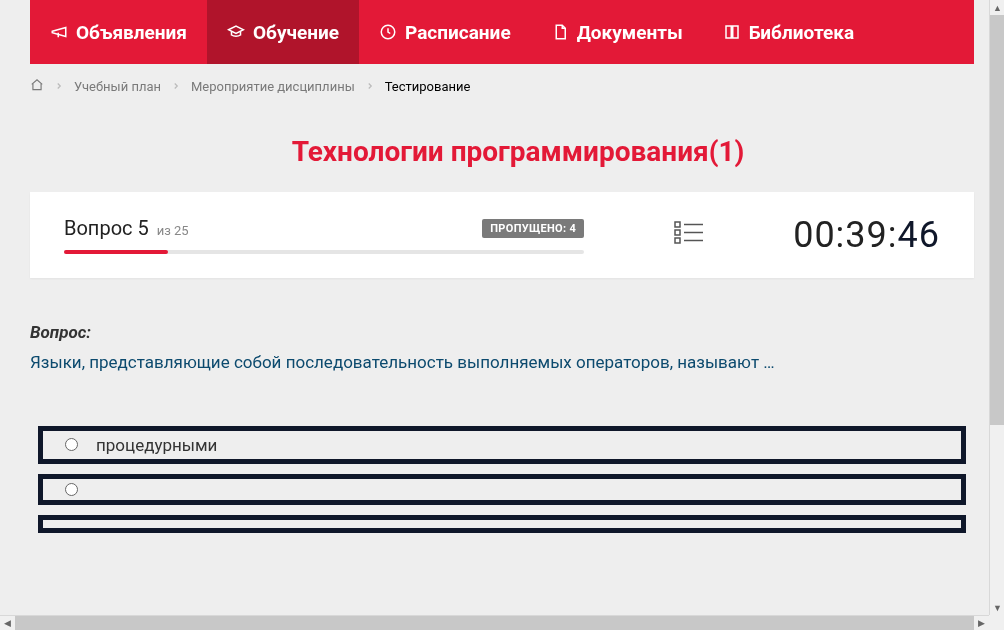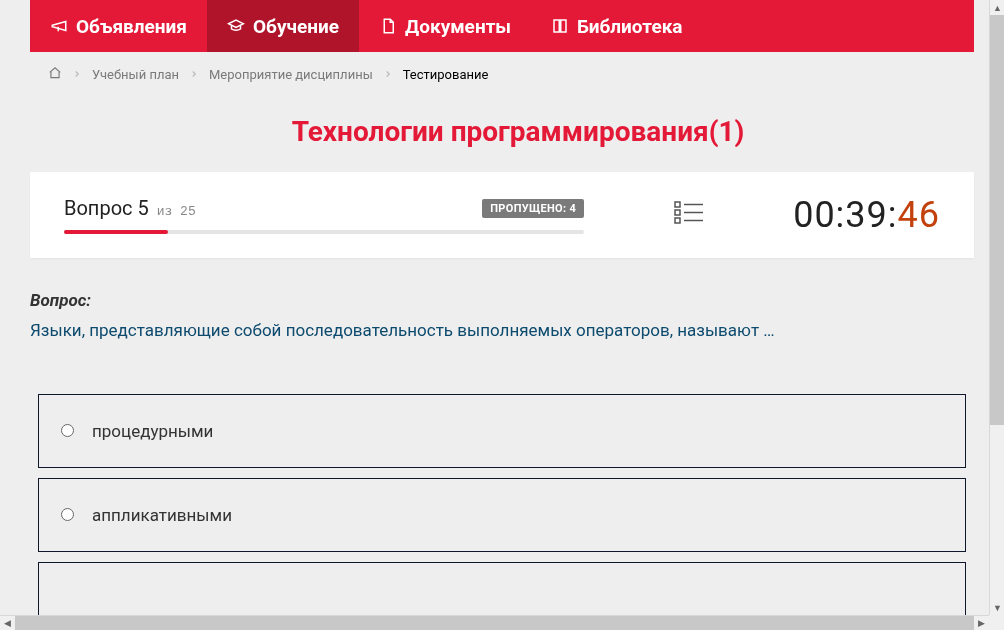--- a/index.html
+++ b/index.html
@@ -14,21 +14,21 @@
   .page-content {
     width: 100%;
     height: 615px;
     overflow-y: auto;
     overflow-x: hidden;
   }
   .top-nav {
     display: flex;
     background: #e31937;
     margin: 0 30px;
-    height: 52px;
+    height: 64px;
   }
   .top-nav-item {
     display: flex;
     align-items: center;
     padding: 0 20px;
     color: #fff;
     font-size: 19px;
     font-weight: 700;
     cursor: pointer;
     gap: 8px;
@@ -42,36 +42,36 @@
     height: 18px;
     display: inline-flex;
     align-items: center;
     justify-content: center;
   }
   .nav-icon svg { width: 18px; height: 18px; }
 
   .breadcrumb {
     display: flex;
     align-items: center;
-    padding: 14px 48px;
+    padding: 14px 30px;
     gap: 10px;
     font-size: 13px;
     color: #7a7a7a;
   }
   .breadcrumb a { color: #7a7a7a; text-decoration: none; cursor: pointer; }
   .breadcrumb .current { color: #000000; }
   .breadcrumb-sep svg { width: 10px; height: 10px; }
   .home-icon svg { width: 14px; height: 14px; }
 
   .page-title {
     text-align: center;
     color: #e31937;
     font-size: 28px;
     font-weight: 700;
-    margin: 18px 0 24px 0;
+    margin: 26px 0 24px 0;
     padding-left: 32px;
   }
 
   .status-card {
     background: #fff;
     margin: 0 30px;
     padding: 22px 34px;
     display: flex;
     align-items: center;
     justify-content: space-between;
@@ -91,21 +91,20 @@
   }
   .question-label {
     font-size: 20px;
     color: #222;
     margin-top: 42px;
   }
   .question-of {
     font-size: 13px;
     color: #888;
     margin-left: 4px;
-    font-family: Liberation Mono, monospace;
   }
   .skipped-badge {
     background: #7a7a7a;
     color: #fff;
     font-size: 11px;
     font-weight: 700;
     padding: 3px 8px;
     border-radius: 2px;
     letter-spacing: 0.3px;
     text-align: right;
@@ -128,24 +127,24 @@
     align-items: center;
     padding: 0 40px;
   }
   .list-icon svg { width: 30px; height: 26px; }
   .timer {
     font-size: 36px;
     color: #222;
     font-weight: 400;
     letter-spacing: 1px;
   }
-  .timer .sec { color: #c2410c; }
+  .timer .sec { color: #0f172a; }
 
   .question-block {
-    margin: 32px 30px 20px 30px;
+    margin: 44px 30px 20px 30px;
     color: #333;
   }
   .question-heading {
     font-weight: 700;
     font-style: italic;
     font-size: 17px;
     margin-bottom: 8px;
   }
   .question-text {
     font-size: 17px;
@@ -163,22 +162,22 @@
   }
 
   .options {
     margin: 50px 30px 0 30px;
     padding: 0 8px;
     display: flex;
     flex-direction: column;
     gap: 10px;
   }
   .option {
-    border: 1px solid #0f172a;
-    padding: 26px 22px;
+    border: 5px solid #0f172a;
+    padding: 4px 22px;
     display: flex;
     align-items: center;
     gap: 18px;
     font-size: 17px;
     color: #333;
     cursor: pointer;
     background: transparent;
   }
   .radio {
     width: 13px;
@@ -282,20 +281,29 @@
       <span>Объявления</span>
     </div>
     <div class="top-nav-item active">
       <span class="nav-icon">
         <svg viewBox="0 0 24 24" fill="none" stroke="#fff" stroke-width="2">
             <path d="M2 9l10-5 10 5-10 5z"></path>
             <path d="M6 11v5c3 2 9 2 12 0v-5"></path>
           </svg>
       </span>
       <span>Обучение</span>
+    </div>
+    <div class="top-nav-item">
+      <span class="nav-icon">
+        <svg viewBox="0 0 24 24" fill="none" stroke="#fff" stroke-width="2">
+            <circle cx="12" cy="12" r="9"></circle>
+            <path d="M12 7v5l3 2"></path>
+          </svg>
+      </span>
+      <span>Расписание</span>
     </div>
     <div class="top-nav-item">
       <span class="nav-icon">
         <svg viewBox="0 0 24 24" fill="none" stroke="#fff" stroke-width="2">
             <path d="M7 3h8l4 4v14H7z"></path>
             <path d="M15 3v4h4"></path>
           </svg>
       </span>
       <span>Документы</span>
     </div>
@@ -374,21 +382,20 @@
     <div class="question-text">Языки, представляющие собой последовательность выполняемых операторов, называют …</div>
   </div>
 
   <div class="options">
     <label class="option">
       <span class="radio"></span>
       <span>процедурными</span>
     </label>
     <label class="option">
       <span class="radio"></span>
-      <span>аппликативными</span>
     </label>
     <label class="option">
       
       
     </label>
   </div>
 
 </div>
 
 <div class="v-scrollbar">

